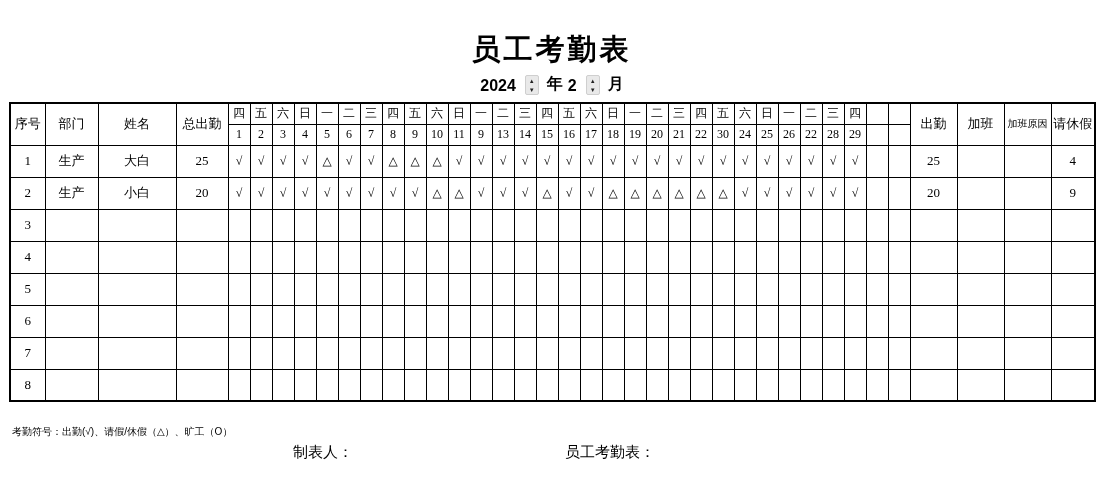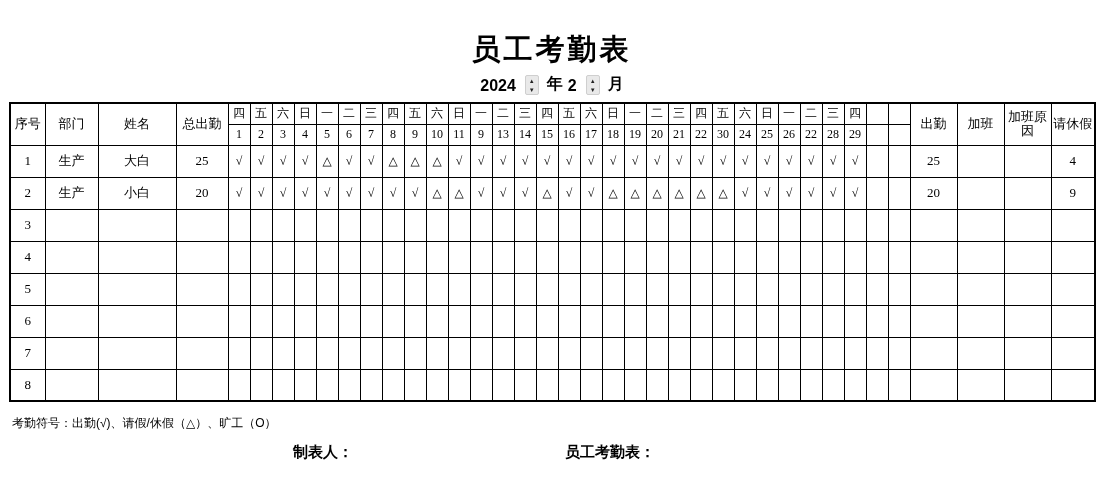--- a/index.html
+++ b/index.html
@@ -36,23 +36,23 @@
   th,td{
     border:1px solid #000;padding:0;text-align:center;vertical-align:middle;
     font-weight:normal;overflow:hidden;white-space:nowrap;
   }
   thead tr{height:21px;}
   tbody tr{height:32px;}
   th{font-size:13px;}
   .day-num{font-size:12px;}
   .mark{font-size:12px;}
   .cell-text{font-size:13px;}
-  th.wrap{white-space:normal;line-height:14px;font-size:13px;}
-  .notes{margin:12px 0 0 12px;font-size:12px;line-height:19px;}
-  .footer{position:absolute;top:443px;left:0;width:904px;height:20px;font-size:15px;font-weight:bold;}
+  th.wrap{white-space:normal;line-height:14px;font-size:10px;}
+  .notes{margin:20px 0 0 12px;font-size:10px;line-height:19px;}
+  .footer{position:absolute;top:443px;left:0;width:904px;height:20px;font-size:15px;font-weight:normal;}
   .footer .maker{position:absolute;left:293px;}
   .footer .fdate{position:absolute;left:565px;}
 </style>
 </head>
 <body>
 
 <div class="title">员工考勤表</div>
 
 <div class="date-row">
   <span class="val">2024</span>

